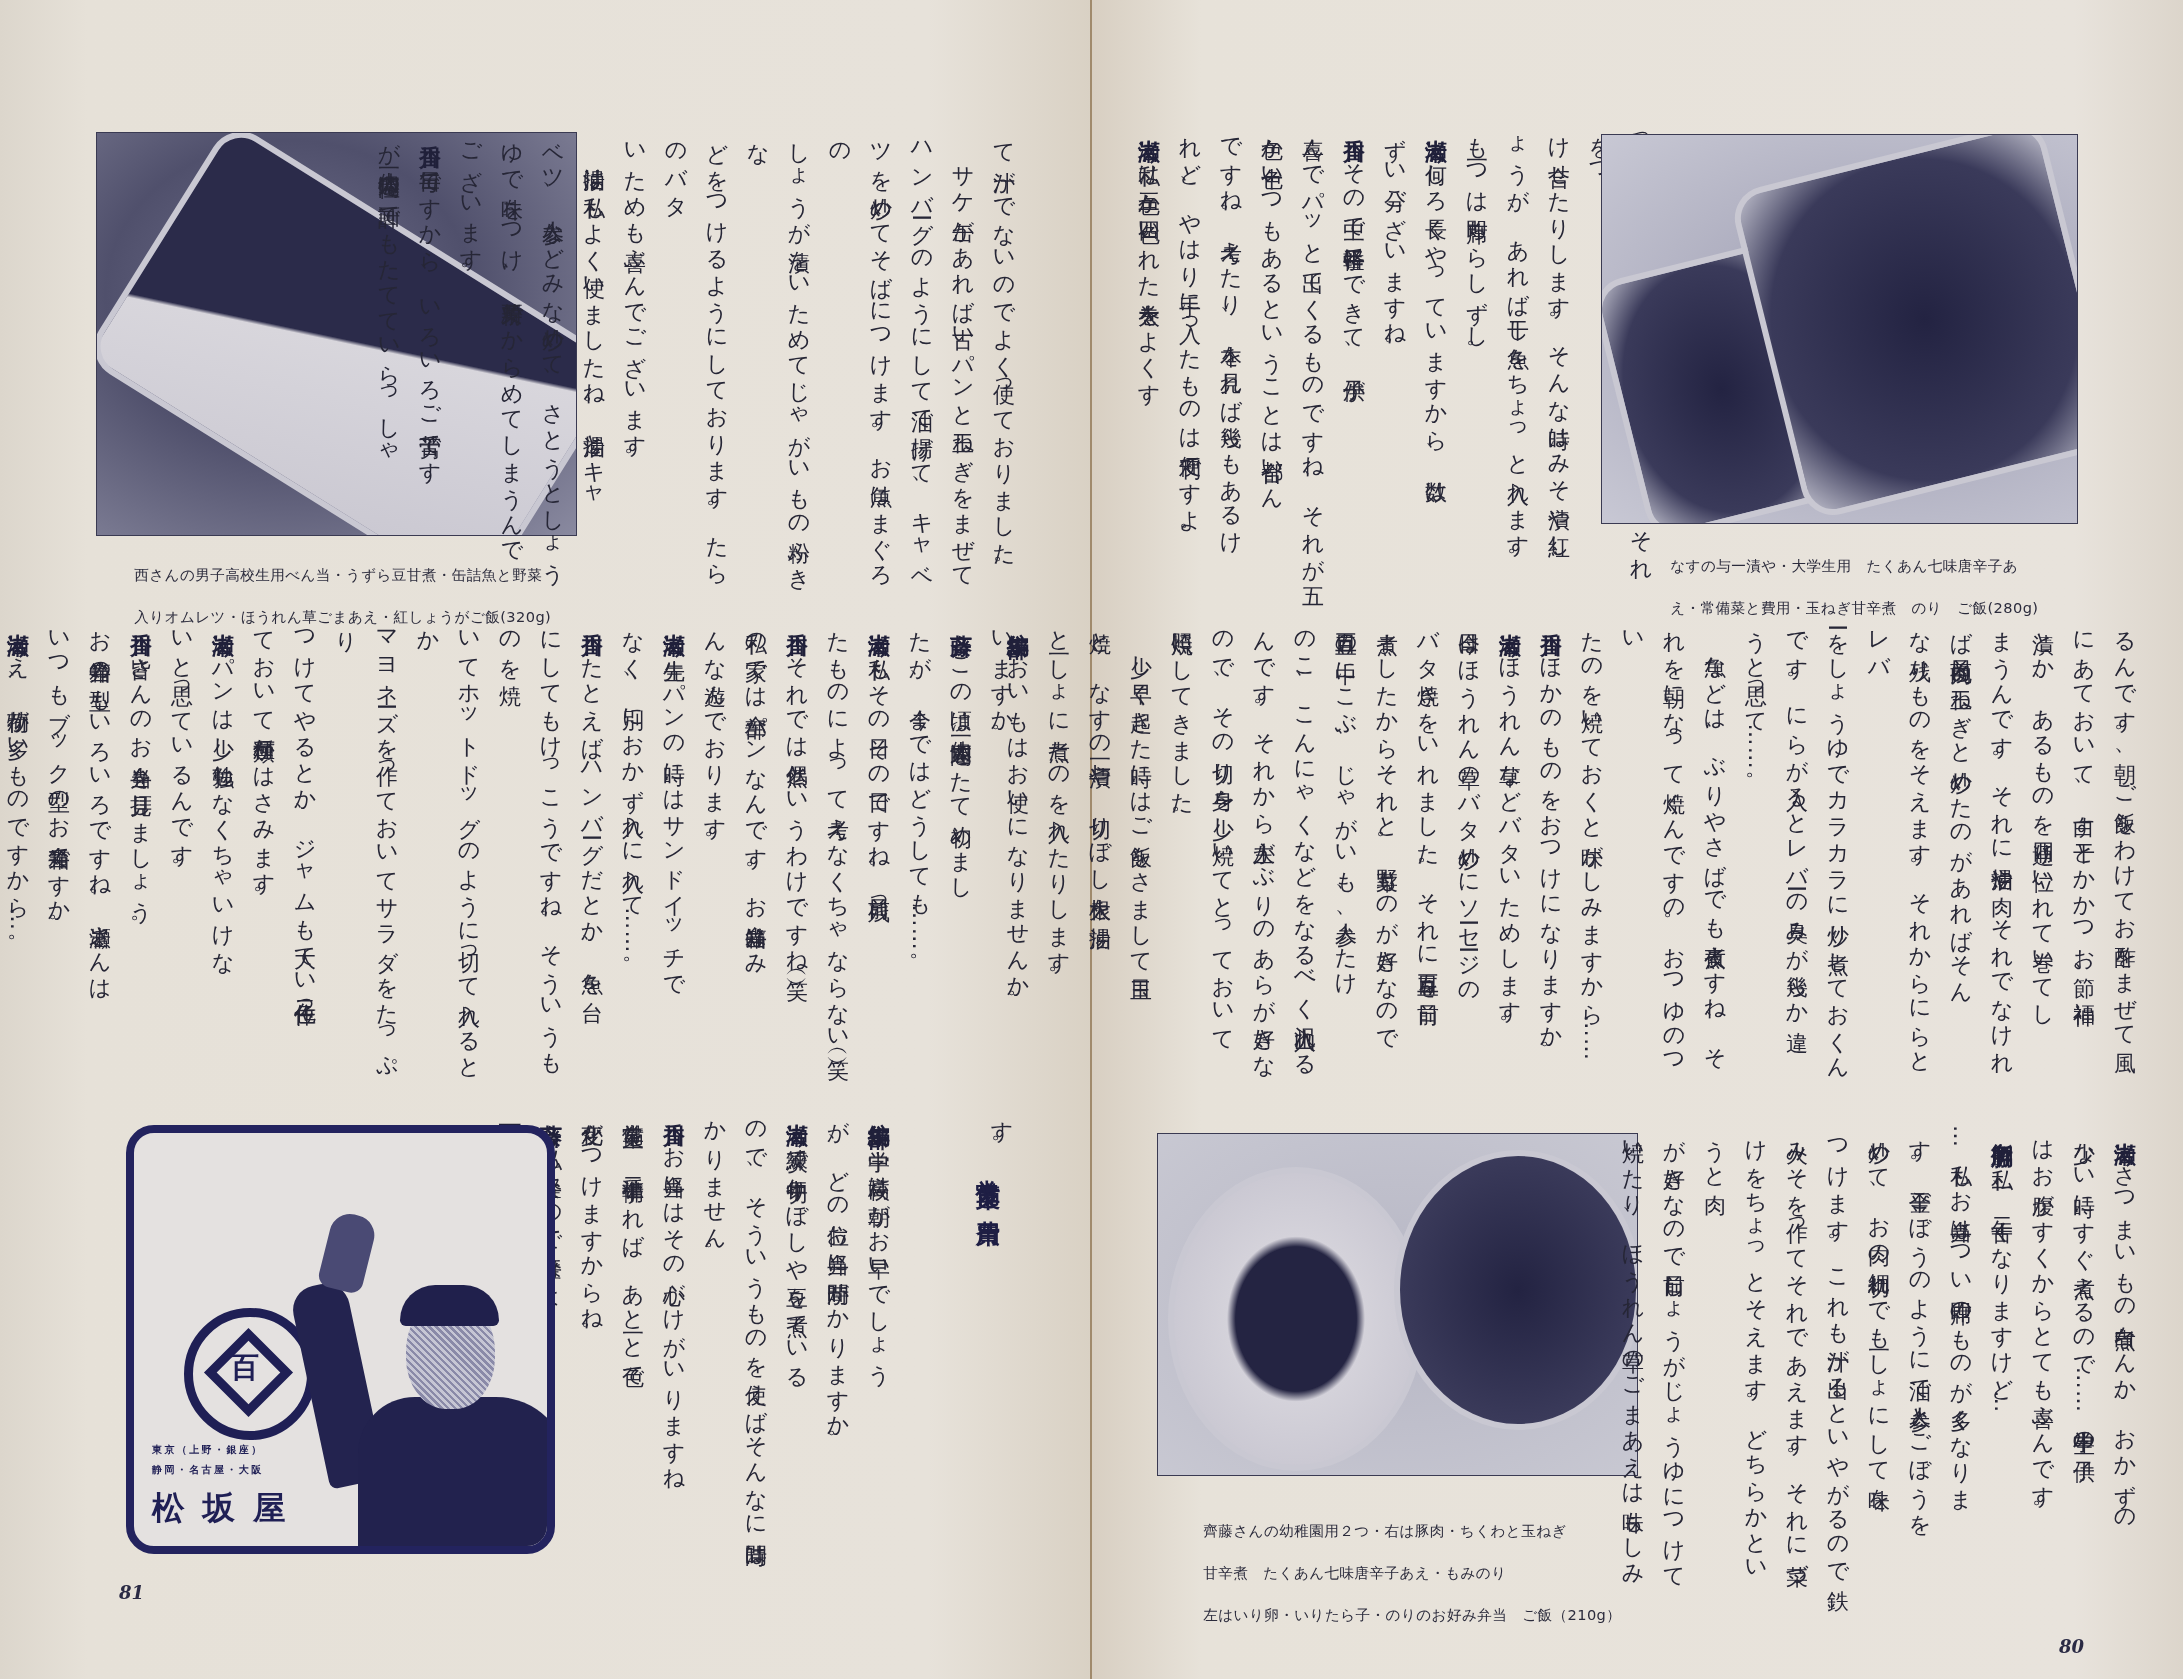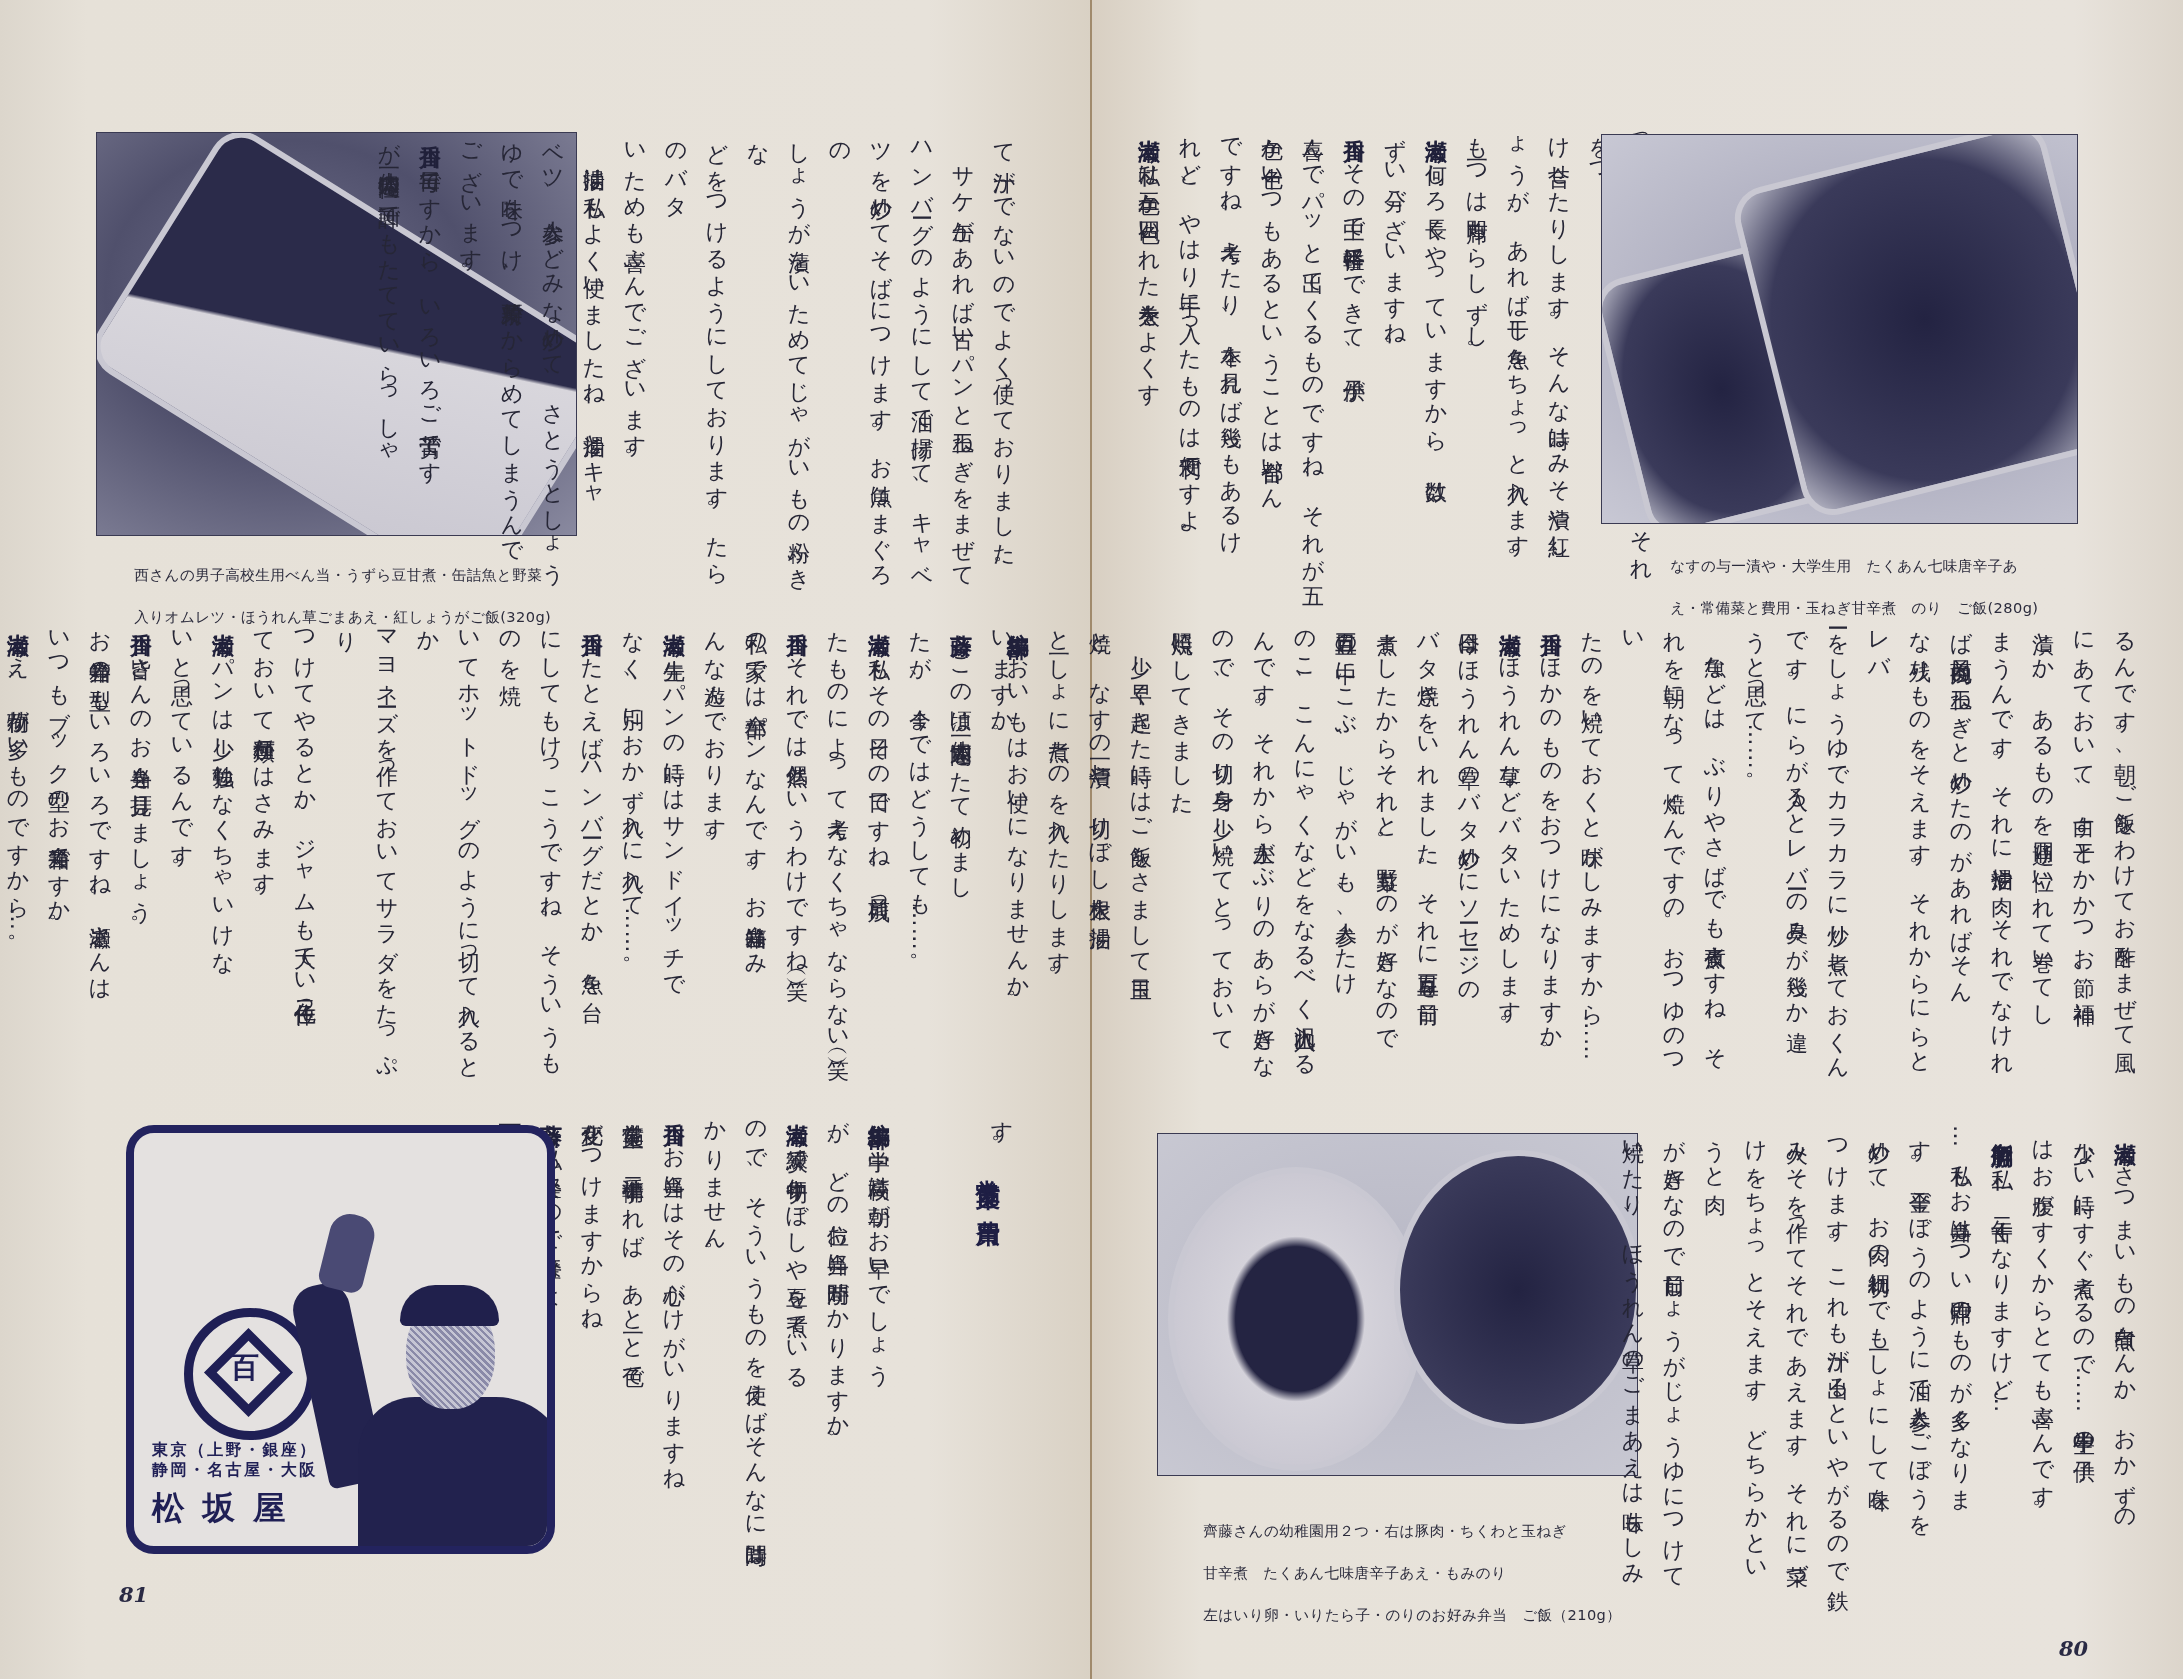--- a/index.html
+++ b/index.html
@@ -76,26 +76,26 @@
     background: #23234f; border-radius: 24.4px 24.4px 8.1px 8.1px; transform: rotate(-12deg); }
   .ad .figure .hand { position: absolute; left: 16.2px; top: 4.1px; width: 45px; height: 77px;
     background: #4a4a74; border-radius: 20.3px 20.3px 12.2px 12.2px; transform: rotate(14deg); }
   .ad .figure .head { position: absolute; left: 97px; top: 85px; width: 89px; height: 114px;
     background: repeating-linear-gradient(45deg, #8a8aa8 0 2.4px, #c6c6d4 2.4px 4.9px); border-radius: 50% 50% 45% 45%; }
   .ad .figure .cap { position: absolute; left: 91px; top: 75px; width: 99px; height: 41px;
     background: #20204c; border-radius: 49px 49px 8.1px 8.1px; }
   .ad .figure .body { position: absolute; left: 49px; top: 187px; width: 211px; height: 187px;
     background: #22224e; border-radius: 57px 73px 0 0; }
   .ad .addr { position: absolute; left: 18px; top: 307px; font-family: "DejaVu Sans", sans-serif;
-    font-size: 16px; font-weight: bold; line-height: 19.5px; color: #1f1f55; letter-spacing: 2.4px; white-space: pre; }
+    font-size: 10px; font-weight: bold; line-height: 19.5px; color: #1f1f55; letter-spacing: 2.4px; white-space: pre; }
   .ad .brand { position: absolute; left: 18px; top: 354px; font-family: "DejaVu Serif", serif;
     font-size: 32.5px; font-weight: bold; letter-spacing: 18px; color: #1f1f55; }
 
   .pagenum { position: absolute; font-family: "DejaVu Serif", serif; font-style: italic; font-weight: bold;
-    font-size: 21px; color: #2a2a44; }
+    font-size: 18px; color: #2a2a44; }
 </style>
 </head>
 <body>
 
 <div class="spread">
 
   <div class="page left">
 
     <div class="photo" style="left:96px; top:132px; width:479px; height:402px;">
       <div class="box" style="left:24.4px; top:89px; width:455px; height:268px; transform: rotate(32deg);"></div>

